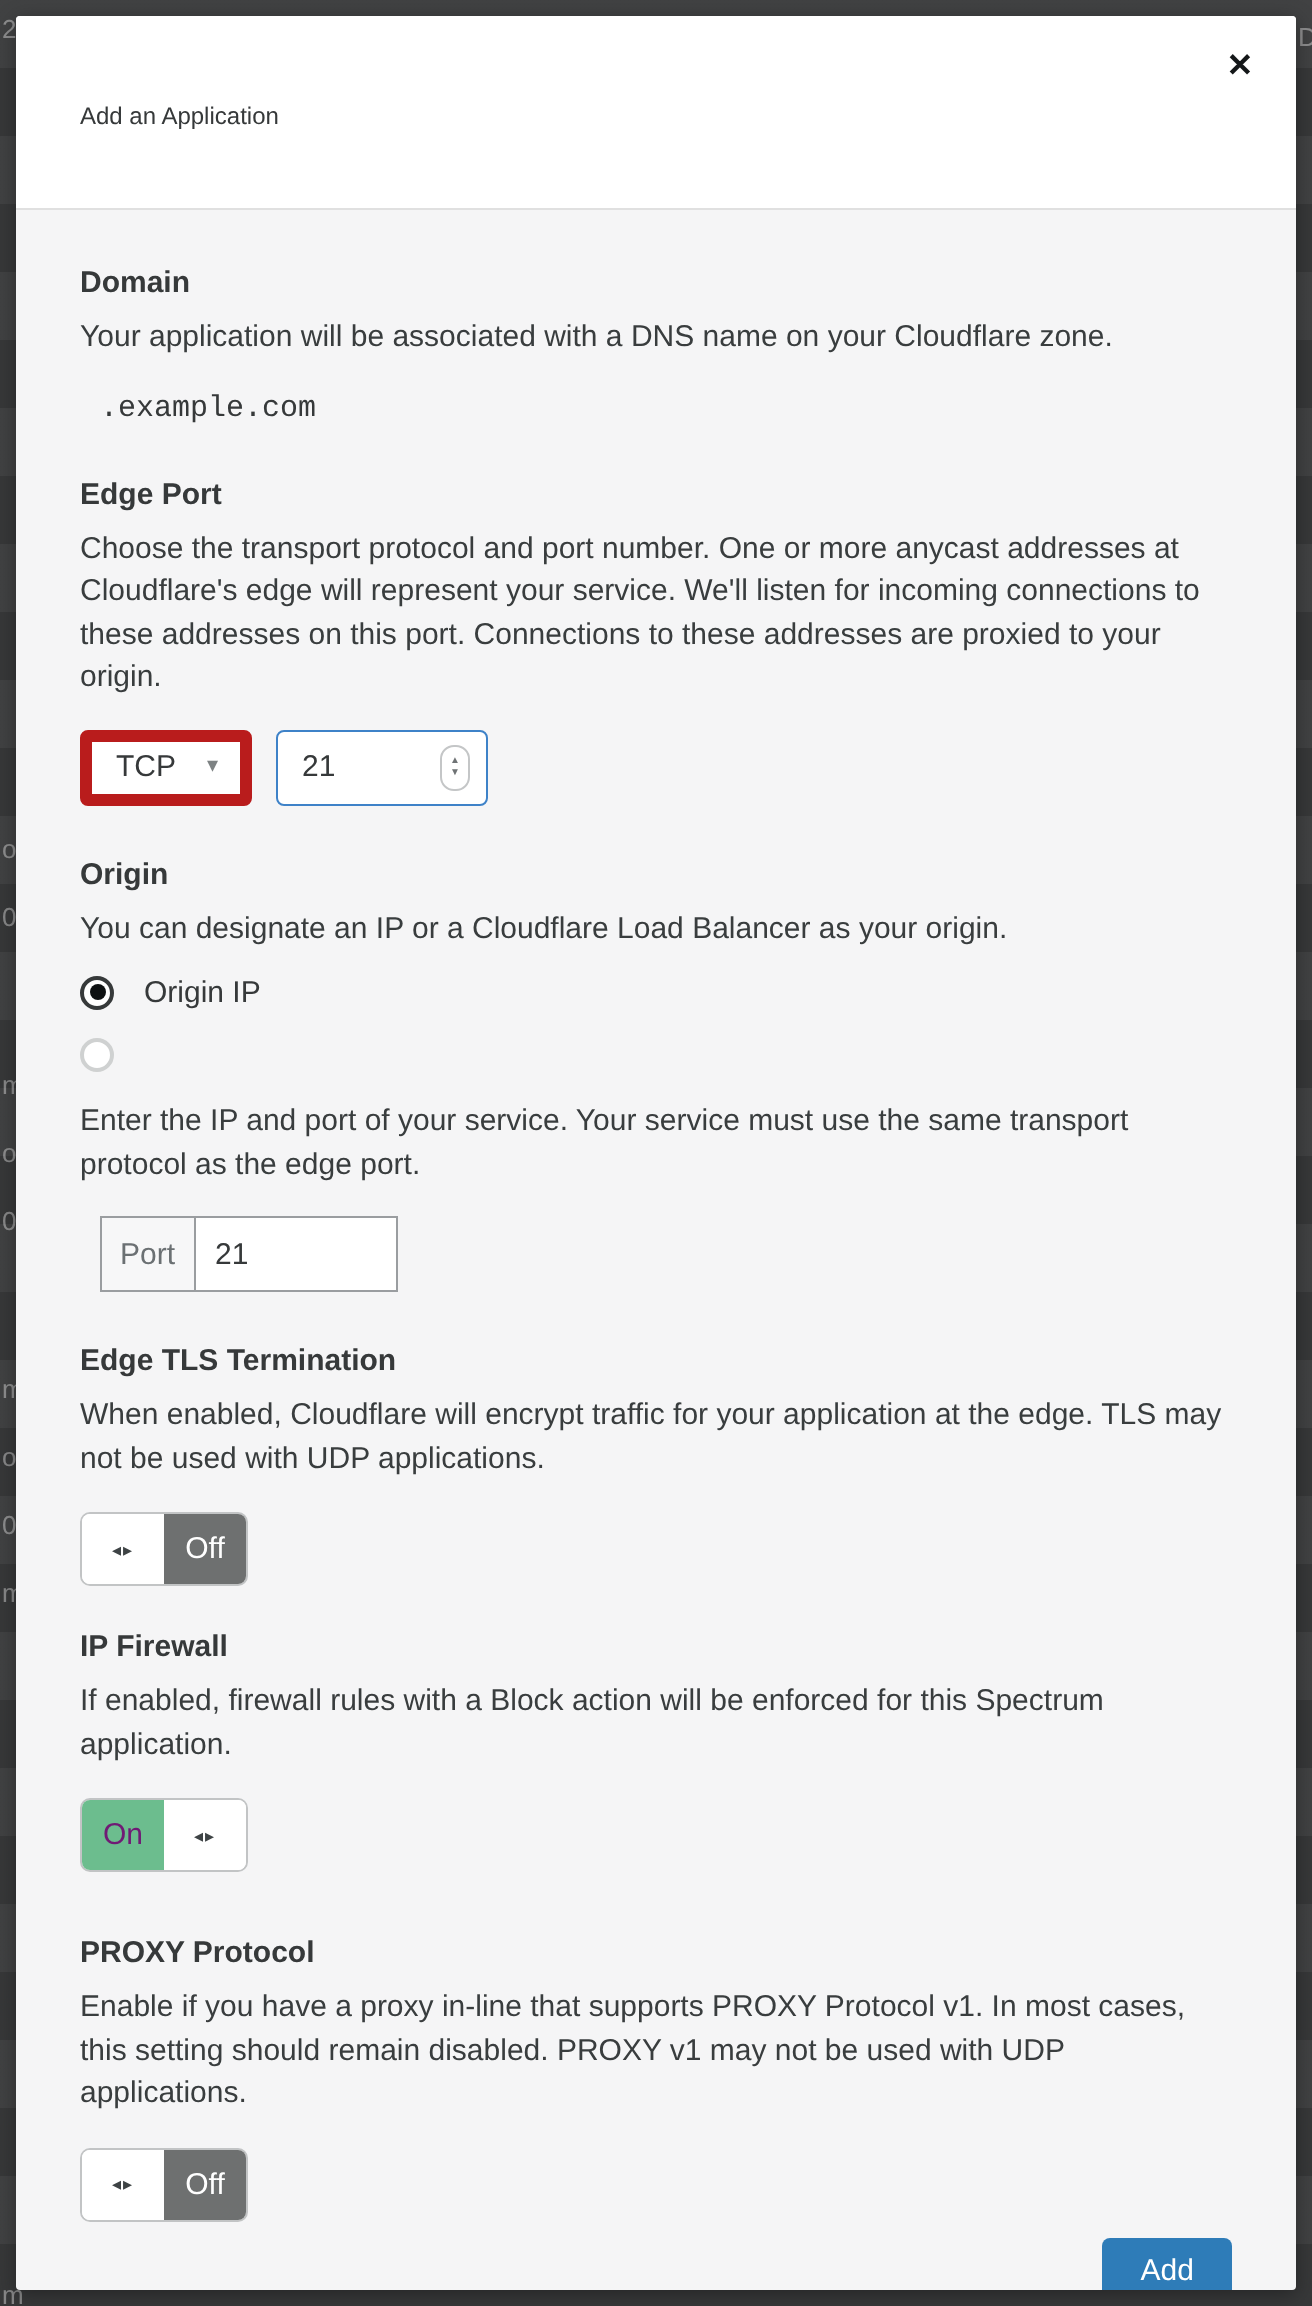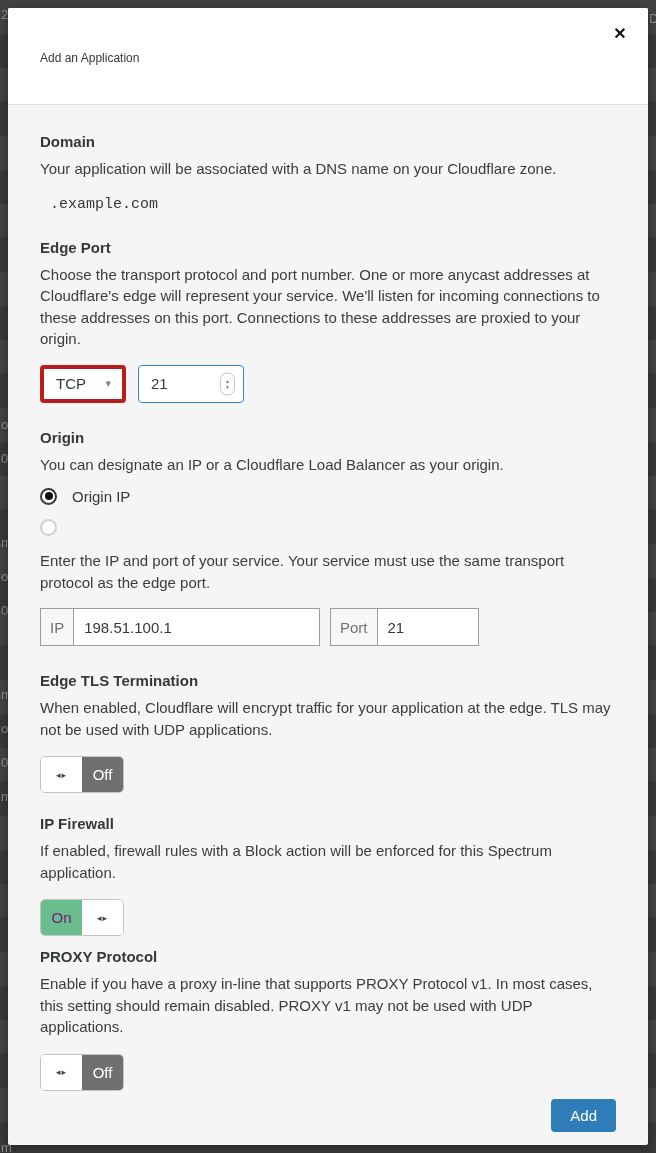--- a/index.html
+++ b/index.html
@@ -50,21 +50,21 @@
   .text-input{
     height:36px;border:1px solid #c9cccc;border-radius:4px;background:#fff;
     font-size:15px;color:#36393a;padding:0 11px;box-sizing:border-box;
     font-family:"Liberation Sans", sans-serif;outline:none;
   }
   .domain-input{width:164px;}
   .suffix{margin-left:10px;font-size:15px;color:#36393a;font-family:Liberation Mono, monospace;}
 
   
   .select{
-    width:86px;height:38px;border:4px solid #b91c1c;border-radius:4px;background:#fff;
+    width:86px;height:38px;border:6px solid #b91c1c;border-radius:4px;background:#fff;
     display:flex;align-items:center;justify-content:space-between;
     padding:0 11px 0 12px;box-sizing:border-box;cursor:pointer;
   }
   .select-value{font-size:15px;color:#36393a;}
   .chev{color:#7d8283;font-size:11px;line-height:11px;}
 
   
   .port-wrap{position:relative;margin-left:12px;}
   .port-input{
     width:106px;height:38px;border:1px solid #3e82c8;border-radius:4px;background:#fff;
@@ -183,24 +183,20 @@
     <p class="desc">You can designate an IP or a Cloudflare Load Balancer as your origin.</p>
     <div class="radio-row">
       <span class="radio checked"></span>
       <span class="radio-label">Origin IP</span>
     </div>
     <div class="radio-row">
       <span class="radio disabled"></span>
     </div>
     <p class="desc" style="margin-top:13px;">Enter the IP and port of your service. Your service must use the same transport protocol as the edge port.</p>
     <div class="addon-row">
-      <div class="addon-group ip-group">
-        <span class="addon">IP</span>
-        <input class="addon-input" value="198.51.100.1" style="">
-      </div>
       <div class="addon-group origin-port-group">
         <span class="addon">Port</span>
         <input class="addon-input" value="21" style="">
       </div>
     </div>
 
     
     <div class="section-label">Edge TLS Termination</div>
     <p class="desc">When enabled, Cloudflare will encrypt traffic for your application at the edge. TLS may not be used with UDP applications.</p>
     <div class="toggle">
@@ -214,21 +210,21 @@
     <div class="section-label" style="margin-top:22px;">IP Firewall</div>
     <p class="desc">If enabled, firewall rules with a Block action will be enforced for this Spectrum application.</p>
     <div class="toggle">
       <span class="seg seg-green">On</span>
       <span class="seg seg-white">
         <span class="arrows">◂▸</span>
       </span>
     </div>
 
     
-    <div class="section-label" style="margin-top:12px;">PROXY Protocol</div>
+    <div class="section-label" style="margin-top:32px;">PROXY Protocol</div>
     <p class="desc">Enable if you have a proxy in-line that supports PROXY Protocol v1. In most cases, this setting should remain disabled. PROXY v1 may not be used with UDP applications.</p>
     <div class="toggle">
       <span class="seg seg-white">
         <span class="arrows">◂▸</span>
       </span>
       <span class="seg seg-gray">Off</span>
     </div>
 
     
     <div class="footer">

